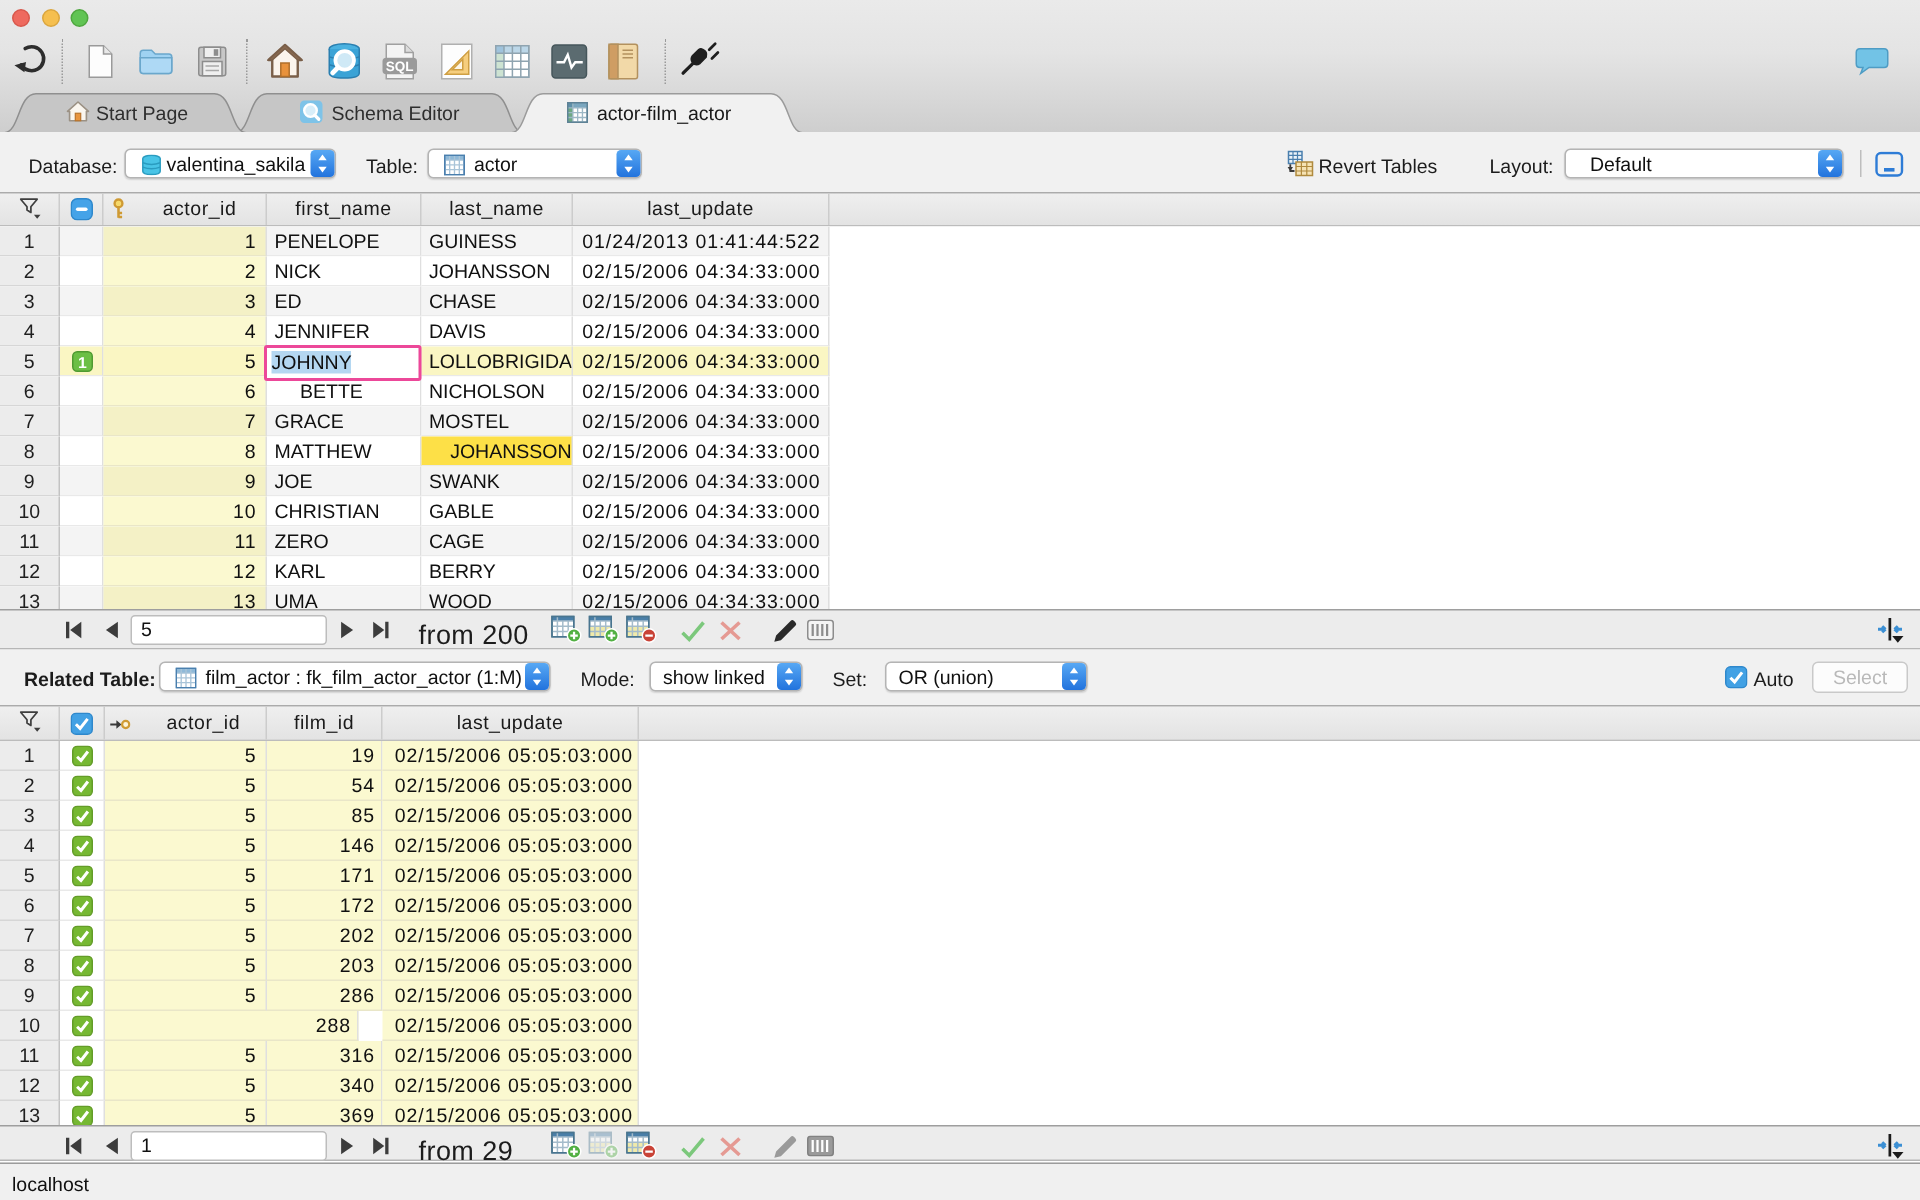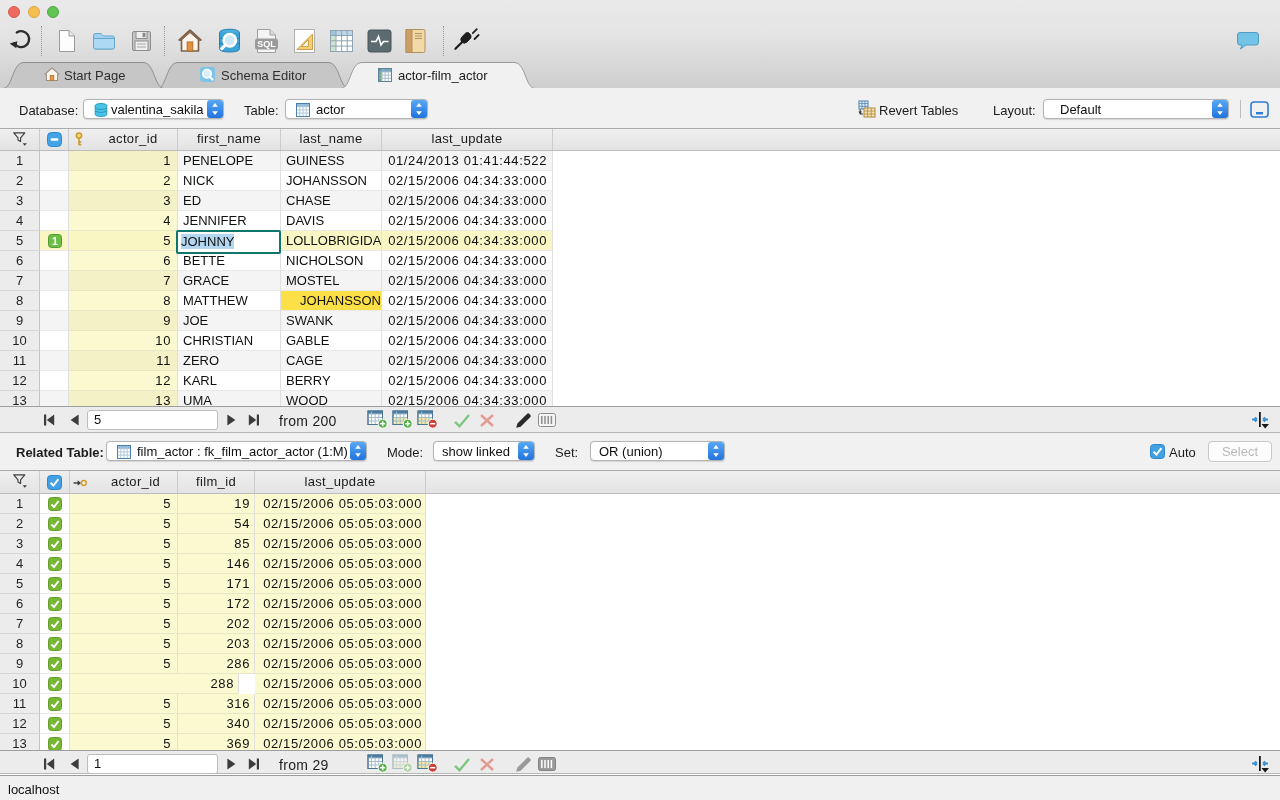--- a/index.html
+++ b/index.html
@@ -30,21 +30,21 @@
 .cell{position:absolute;top:0;height:20px;border-right:1px solid #dfdfdf;
  border-bottom:1px solid #e9e9e9;font-size:13px;line-height:19px;white-space:nowrap;overflow:hidden;}
 .rn{background:#ececec;border-right:1px solid #c3c3c3;border-bottom:1px solid #d6d6d6;
  text-align:center;color:#1f1f1f;}
 .num{text-align:right;letter-spacing:0.62px;}
 
 .navbar{position:absolute;left:0;width:1280px;background:#ececec;
  border-top:1px solid #9e9e9e;border-bottom:1px solid #b6b6b6;}
 .navinput{position:absolute;background:#fff;border:1px solid #bdbdbd;border-radius:3px;
  font-size:13px;line-height:18px;padding-left:6px;}
-.navtxt{position:absolute;font-size:14px;color:#1c1c1c;white-space:nowrap;letter-spacing:0.3px;}
+.navtxt{position:absolute;font-size:18px;color:#1c1c1c;white-space:nowrap;letter-spacing:0.3px;}
 #relbar{left:0;top:433px;width:1280px;height:37px;background:#f1f1f1;}
 #status{left:0;top:775px;width:1280px;height:25px;background:#f0f0f0;
  border-top:1px solid #9c9c9c;}
 .selbtn{position:absolute;background:#fcfcfc;border:1px solid #c9c9c9;border-radius:4px;
  color:#b9b9b9;text-align:center;font-size:13px;}
 </style></head><body>
 <div id="chrome" class="abs">
 <div class="abs tl" style="left:8px;background:#ee6a5f;border:1px solid #d8584c;"></div>
 <div class="abs tl" style="left:28px;background:#f5bf4f;border:1px solid #dba63e;"></div>
 <div class="abs tl" style="left:47px;background:#61c454;border:1px solid #4fa73f;"></div>
@@ -266,21 +266,21 @@
       </div>
 <div class="cell num" style="left:69px;width:109px;background:#faf6c3;padding-right:6px;border-bottom-color:#e9e6c8;">5</div>
 <div class="cell" style="left:178px;width:103px;background:#faf6c3;"></div>
 <div class="cell" style="left:281px;width:101px;background:#faf6c3;padding-left:5px;">LOLLOBRIGIDA</div>
 <div class="cell num" style="left:382px;width:171px;background:#faf6c3;padding-right:5px;">02/15/2006 04:34:33:000</div>
 </div>
 <div class="row" style="top:100px;">
 <div class="cell rn" style="left:0;width:40px;">6</div>
 <div class="cell" style="left:40px;width:29px;background:#fff;"></div>
 <div class="cell num" style="left:69px;width:109px;background:#fbf9d0;padding-right:6px;border-bottom-color:#e9e6c8;">6</div>
-<div class="cell" style="left:178px;width:103px;background:#fff;padding-left:5px;">BETTE</div>
+<div class="cell" style="left:178px;width:103px;background:#fff;padding-left:22px;">BETTE</div>
 <div class="cell" style="left:281px;width:101px;background:#fff;padding-left:5px;">NICHOLSON</div>
 <div class="cell num" style="left:382px;width:171px;background:#fff;padding-right:5px;">02/15/2006 04:34:33:000</div>
 </div>
 <div class="row" style="top:120px;">
 <div class="cell rn" style="left:0;width:40px;">7</div>
 <div class="cell" style="left:40px;width:29px;background:#f4f4f4;"></div>
 <div class="cell num" style="left:69px;width:109px;background:#f4f1c6;padding-right:6px;border-bottom-color:#e9e6c8;">7</div>
 <div class="cell" style="left:178px;width:103px;background:#f4f4f4;padding-left:5px;">GRACE</div>
 <div class="cell" style="left:281px;width:101px;background:#f4f4f4;padding-left:5px;">MOSTEL</div>
 <div class="cell num" style="left:382px;width:171px;background:#f4f4f4;padding-right:5px;">02/15/2006 04:34:33:000</div>
@@ -326,21 +326,21 @@
 <div class="cell num" style="left:382px;width:171px;background:#fff;padding-right:5px;">02/15/2006 04:34:33:000</div>
 </div>
 <div class="row" style="top:240px;">
 <div class="cell rn" style="left:0;width:40px;">13</div>
 <div class="cell" style="left:40px;width:29px;background:#f4f4f4;"></div>
 <div class="cell num" style="left:69px;width:109px;background:#f4f1c6;padding-right:6px;border-bottom-color:#e9e6c8;">13</div>
 <div class="cell" style="left:178px;width:103px;background:#f4f4f4;padding-left:5px;">UMA</div>
 <div class="cell" style="left:281px;width:101px;background:#f4f4f4;padding-left:5px;">WOOD</div>
 <div class="cell num" style="left:382px;width:171px;background:#f4f4f4;padding-right:5px;">02/15/2006 04:34:33:000</div>
 </div>
-<div class="abs" style="left:176px;top:79px;width:105px;height:24px;border:2px solid #0f766e;border-radius:2px;background:#fff;line-height:20px;padding-left:3px;"><span style="background:#b4d7f1;">JOHNNY</span></div>
+<div class="abs" style="left:176px;top:79px;width:105px;height:24px;border:2px solid #ec4899;border-radius:2px;background:#fff;line-height:20px;padding-left:3px;"><span style="background:#b4d7f1;">JOHNNY</span></div>
 </div>
 <div class="navbar" style="top:406px;height:27px;">
 <svg class="abs" style="left:43px;top:5px" width="12" height="16" viewBox="0 0 12 16">
       <rect x="1" y="2.5" width="2.2" height="11" fill="#3c3c3c"></rect>
       <path d="M11.2 2.5 V13.5 L3.8 8 Z" fill="#3c3c3c"></path>
     </svg>
 <svg class="abs" style="left:69px;top:5px" width="11" height="16" viewBox="0 0 11 16">
       <path d="M9.6 2.5 V13.5 L1.6 8 Z" fill="#3c3c3c"></path>
     </svg>
 <div class="navinput" style="left:87px;top:3px;width:131px;height:20px;">5</div>

